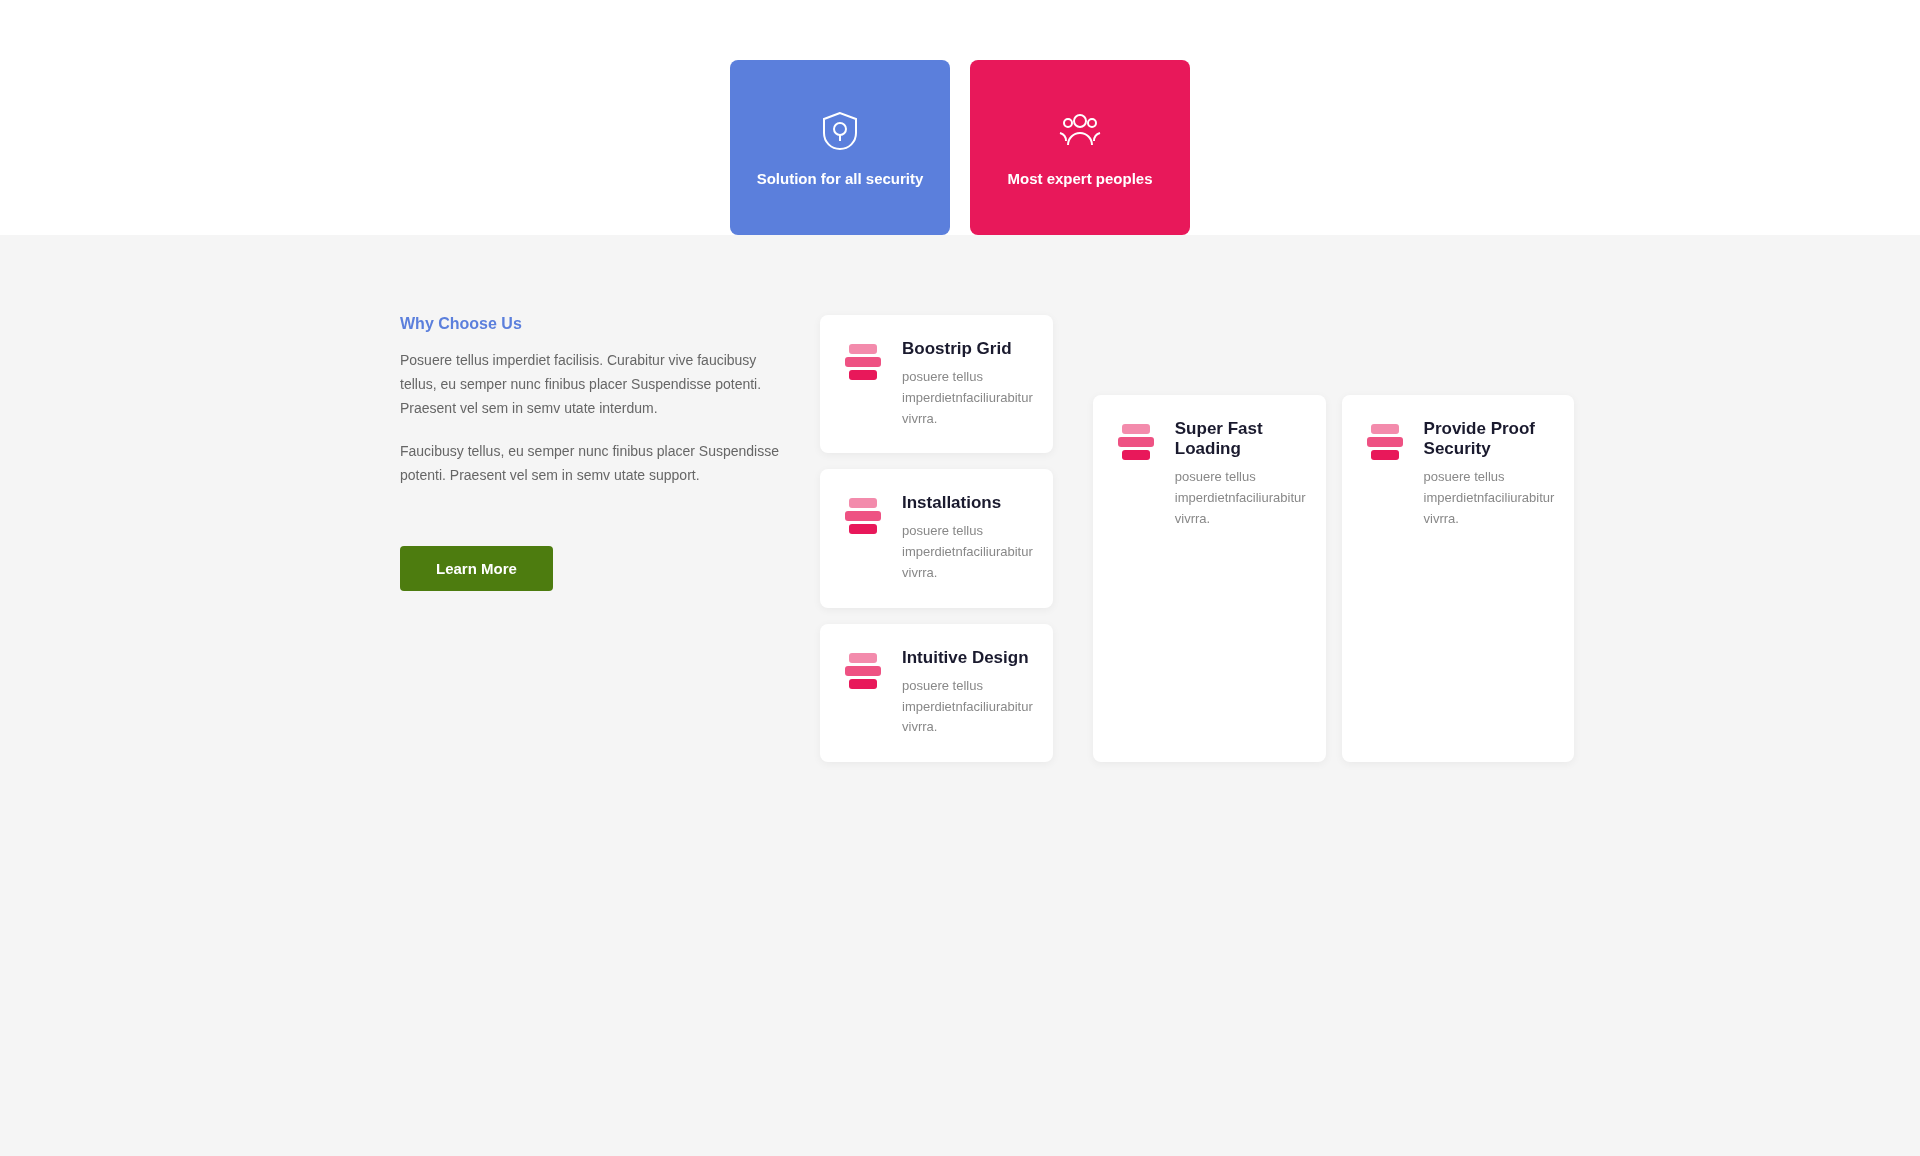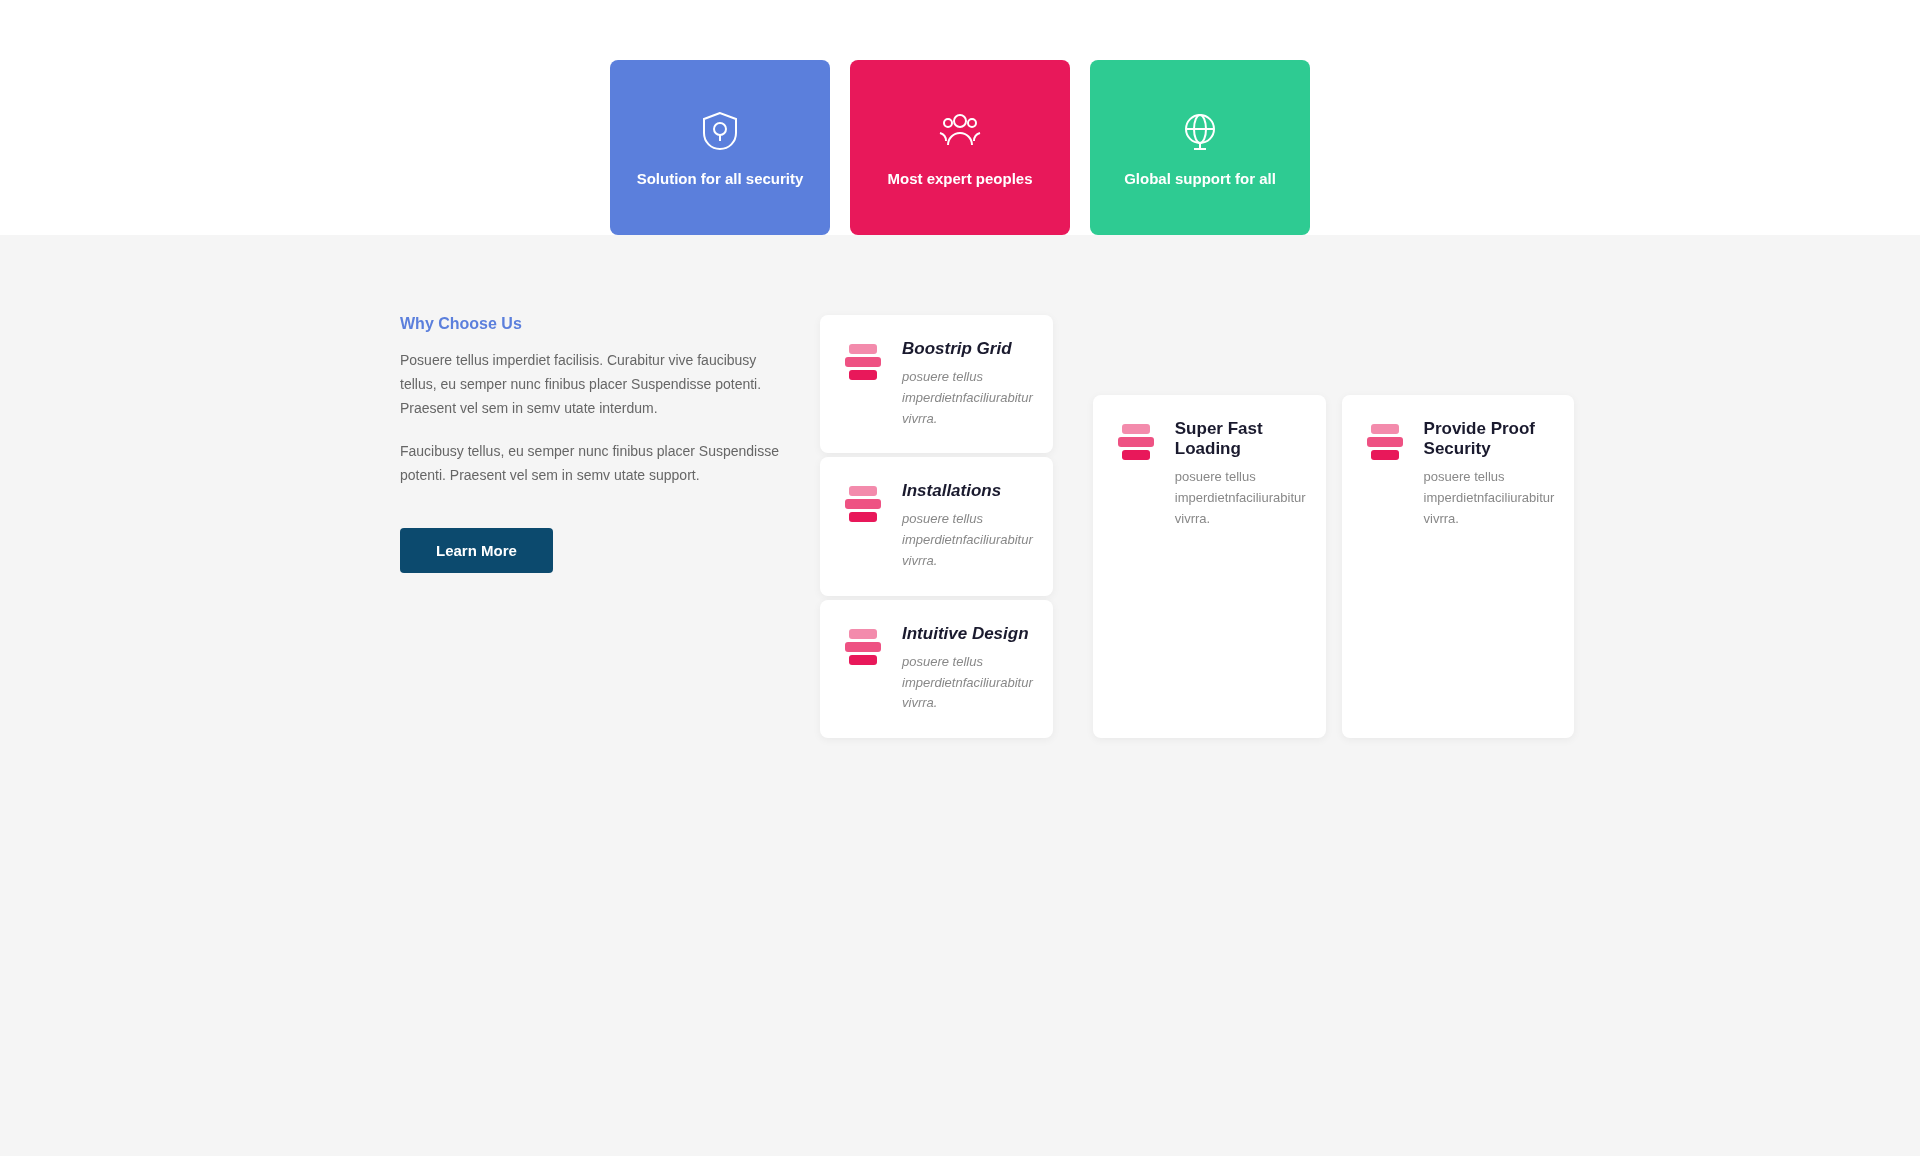--- a/index.html
+++ b/index.html
@@ -77,38 +77,37 @@
     }
     .main-desc {
       font-size: 14px;
       color: #666;
       line-height: 1.7;
       margin-bottom: 20px;
       margin-top: 15px;
     }
     .learn-more-btn {
       display: inline-block;
-      background: #0c4a6e;
+      background: #4d7c0f;
       color: #fff;
       font-size: 15px;
       font-weight: 700;
       padding: 14px 36px;
       border-radius: 4px;
       border: none;
       cursor: pointer;
-      margin-top: 20px;
+      margin-top: 38px;
     }
 
     
     .mid-col {
       flex: 1;
       display: flex;
       flex-direction: column;
-      gap: 4px;
-      font-style: italic;
+      gap: 16px;
     }
 
     
     .right-col {
       flex: 1;
       display: flex;
       flex-direction: row;
       gap: 16px;
       padding-top: 80px;
     }
@@ -191,32 +190,20 @@
           <path d="M12 38c0-6.627 5.373-12 12-12s12 5.373 12 12" stroke="white" stroke-width="2" fill="none"></path>
           <circle cx="36" cy="16" r="4" stroke="white" stroke-width="2" fill="none"></circle>
           <path d="M38 34c0-4 2.5-7 6-8" stroke="white" stroke-width="2" fill="none"></path>
           <circle cx="12" cy="16" r="4" stroke="white" stroke-width="2" fill="none"></circle>
           <path d="M10 34c0-4-2.5-7-6-8" stroke="white" stroke-width="2" fill="none"></path>
         </svg>
       </div>
       <div class="card-label">Most expert peoples</div>
     </div>
 
-    <div class="card card-green">
-      <div class="card-svg">
-        <svg viewBox="0 0 48 48" fill="none" xmlns="http://www.w3.org/2000/svg">
-          <circle cx="24" cy="22" r="14" stroke="white" stroke-width="2" fill="none"></circle>
-          <ellipse cx="24" cy="22" rx="6" ry="14" stroke="white" stroke-width="2" fill="none"></ellipse>
-          <line x1="10" y1="22" x2="38" y2="22" stroke="white" stroke-width="2"></line>
-          <line x1="24" y1="36" x2="24" y2="42" stroke="white" stroke-width="2"></line>
-          <line x1="18" y1="42" x2="30" y2="42" stroke="white" stroke-width="2"></line>
-        </svg>
-      </div>
-      <div class="card-label">Global support for all</div>
-    </div>
 
   </div>
 </div>
 
 <div class="main-section">
   <div class="main-inner">
 
     <div class="left-col">
       <div class="why-label">Why Choose Us</div>
       <p class="main-desc">Posuere tellus imperdiet facilisis. Curabitur vive faucibusy tellus, eu semper nunc finibus placer Suspendisse potenti. Praesent vel sem in semv utate interdum.</p>

